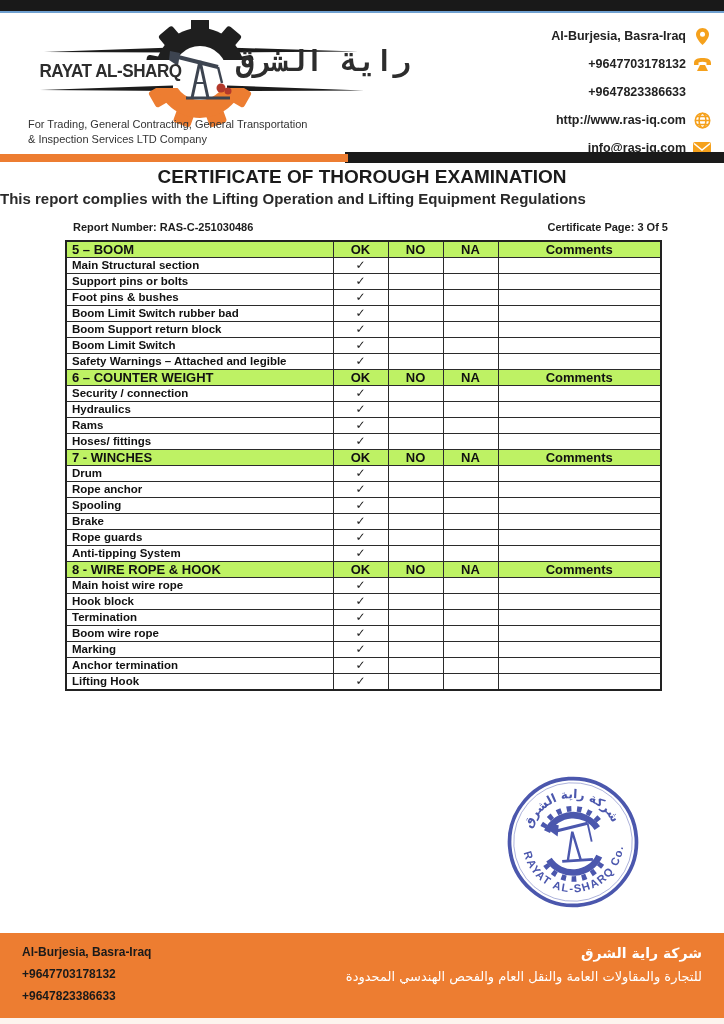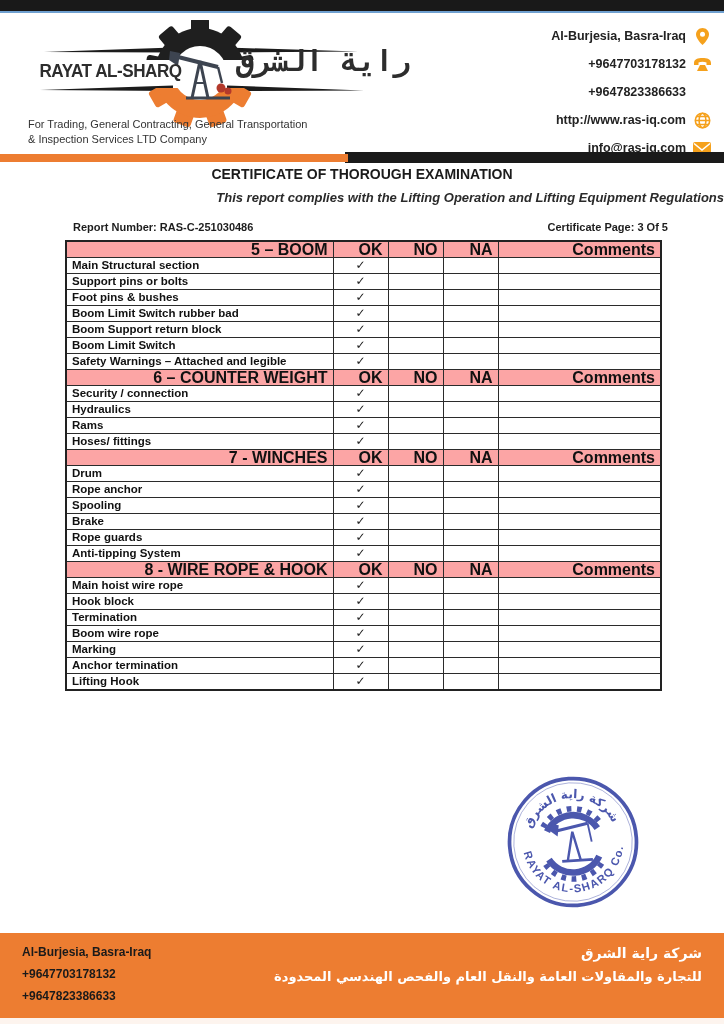--- a/index.html
+++ b/index.html
@@ -29,54 +29,54 @@
   .contact-row { display:flex; align-items:center; justify-content:flex-end; height:28px; }
   .contact-text { font-size:12.5px; font-weight:700; color:#222; white-space:nowrap; }
   .contact-icon { width:20px; height:18px; margin-left:6px; display:flex;
     align-items:center; justify-content:center; flex:0 0 20px; }
 
   
   .divider-black { position:absolute; left:345px; right:0; top:152px; height:11px; background:#1a1a1a; }
   .divider-orange { position:absolute; left:0; width:348px; top:154px; height:8px; background:#ED7D31; }
 
   .doc-title { position:absolute; left:0; top:166px; width:724px; text-align:center;
-    font-size:14px; font-weight:800; color:#1b1b1b; }
-  .doc-subtitle { position:absolute; left:0; top:190px; width:724px; text-align:right;
-    font-size:13px; font-weight:600; color:#2a2a2a;font-style:italic; }
+    font-size:19px; font-weight:800; color:#1b1b1b; }
+  .doc-subtitle { position:absolute; left:0; top:190px; width:724px; text-align:left;
+    font-size:15px; font-weight:600; color:#2a2a2a; }
 
   .report-row { position:absolute; left:65px; top:221px; width:595px;
     display:flex; justify-content:space-between;
     font-size:11px; font-weight:700; color:#1d1d1d;margin-left:8px; }
 
   
   .insp-table { position:absolute; left:65px; top:240px; width:595px;
     border-collapse:collapse; table-layout:fixed;
     border:2px solid #222; }
   .insp-table td { border:1px solid #2b2b2b; height:15px; line-height:15px;
     padding:0 5px; font-size:11.5px; overflow:hidden; white-space:nowrap; }
-  .insp-table tr.section-row td { background:#fca5a5; font-weight:700; font-size:16px; color:#111;text-align:right; }
+  .insp-table tr.section-row td { background:#bef264; font-weight:700; font-size:13px; color:#111; }
   .insp-table td.c-label { font-weight:700; color:#111; }
   .insp-table td.section-title { font-size:12px; }
   .insp-table td.c-col { text-align:center; }
   .insp-table td.c-check { text-align:center; font-size:12px; color:#1a1a1a;
     font-family:"DejaVu Sans", sans-serif; }
   .insp-table td.c-comments { text-align:center; }
 
   
   .stamp { position:absolute; left:503px; top:772px; width:140px; height:140px;
     opacity:0.9; transform:rotate(-4deg); }
 
   
   .footer { position:absolute; left:0; top:933px; width:724px; height:85px; background:#ED7D31; }
   .footer-left { position:absolute; left:22px; top:8px; font-size:12px; font-weight:700;
     color:#1a1a1a; line-height:22px; }
   .footer-right { position:absolute; right:22px; top:8px; text-align:right; color:#ffffff;
     font-family:"DejaVu Sans", sans-serif; direction:rtl; }
   .footer-right .ar1 { font-size:14px; font-weight:700; line-height:24px; }
-  .footer-right .ar2 { font-size:13px; font-weight:700; line-height:24px; }
+  .footer-right .ar2 { font-size:13px; font-weight:400; line-height:24px; }
   .footer-strip { position:absolute; left:0; top:1018px; width:724px; height:6px; background:#fdf4ee; }
 </style>
 </head>
 <body>
 
 <div class="page">
 
   <div class="top-bar"></div>
 
   <div class="logo-block">

